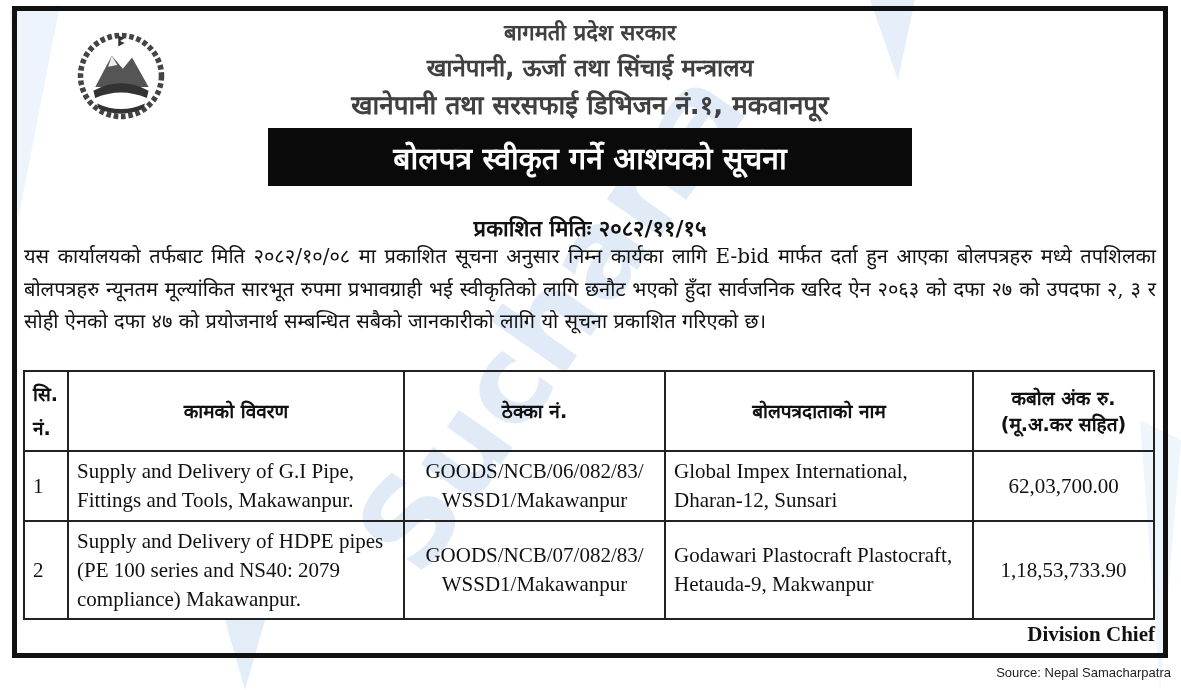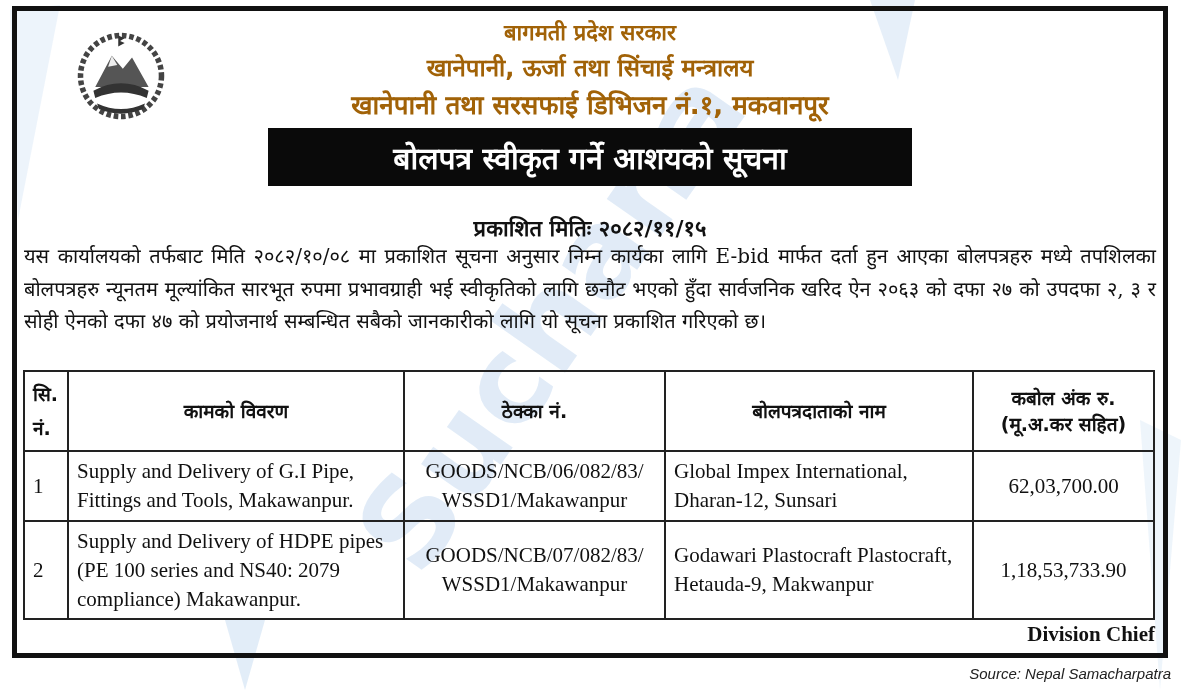--- a/index.html
+++ b/index.html
@@ -1,39 +1,39 @@
 <!DOCTYPE html>
 <html><head>
 <meta charset="utf-8">
 <style>
   html, body { margin:0; padding:0; background:#ffffff; }
   body { width:1181px; height:690px; position:relative; overflow:hidden; font-family:"DejaVu Serif", serif; color:#111; }
   .frame { position:absolute; left:12px; top:6px; width:1146px; height:642px; border:5px solid #111; box-sizing:content-box; }
   .logo { position:absolute; left:75px; top:30px; width:92px; height:92px; }
-  .hdr-line { position:absolute; left:0; width:1181px; text-align:center; font-family:"DejaVu Sans", sans-serif; font-weight:bold; color:#a16207; white-space:nowrap; }
+  .hdr-line { position:absolute; left:0; width:1181px; text-align:center; font-family:"DejaVu Sans", sans-serif; font-weight:bold; color:#404040; white-space:nowrap; }
   .hdr1 { top:16px; left:240px; width:700px; font-size:22px; }
   .hdr2 { top:50px; left:240px; width:700px; font-size:24px; }
   .hdr3 { top:86px; left:240px; width:700px; font-size:26px; }
   .title-box { position:absolute; left:268px; top:128px; width:644px; height:58px; background:#0a0a0a; color:#fff; font-family:"DejaVu Sans", sans-serif; font-weight:bold; font-size:30px; display:flex; align-items:center; justify-content:center; }
   .pubdate { position:absolute; top:192px; left:340px; width:500px; text-align:center; font-family:"DejaVu Sans", sans-serif; font-weight:bold; font-size:22px;margin-top:20px; }
   .body-para { position:absolute; left:24px; top:240px; width:1132px; font-size:20px; line-height:32.5px; text-align:justify; text-align-last:left; }
   table.notice { position:absolute; left:23px; top:370px; width:1132px; border-collapse:collapse; font-family:"Liberation Serif", serif; font-size:21px; }
   table.notice th, table.notice td { border:2px solid #222; padding:2px 8px; vertical-align:middle; }
   table.notice th { font-family:"DejaVu Sans", sans-serif; font-weight:bold; font-size:19px; height:74px; text-align:center; }
   table.notice th.sn { text-align:left; padding-left:8px; line-height:34px; }
   table.notice td { line-height:29px; }
   .c-sn { width:26px; }
   .c-desc { width:318px; }
   .c-ref { width:243px; text-align:center; }
   .c-bidder { width:290px;border-radius:29px; }
   .c-amt { text-align:center; }
   tr.r1 td { height:64px; }
   tr.r2 td { height:92px; }
   .signature { position:absolute; right:26px; top:622px; font-family:"Liberation Serif", serif; font-weight:bold; font-size:21px; }
-  .source { position:absolute; right:10px; top:665px; font-family:"Liberation Sans", sans-serif; font-style:italic; font-size:15px; color:#222; }
+  .source { position:absolute; right:10px; top:665px; font-family:"Liberation Sans", sans-serif; font-size:13px; color:#222; }
   .wm { position:absolute; pointer-events:none; }
 </style>
 </head>
 <body>
 
 <svg class="wm" width="1181" height="690" style="left:0;top:0;">
   <polygon points="10,10 60,5 18,220" fill="#e6eff9" opacity="0.7"></polygon>
   <polygon points="870,0 915,0 898,80" fill="#dbe8f6" opacity="0.7"></polygon>
   <polygon points="1140,420 1181,440 1160,690" fill="#e2eef8" opacity="0.6"></polygon>
   <polygon points="225,620 265,620 245,690" fill="#dbe8f6" opacity="0.8"></polygon>

